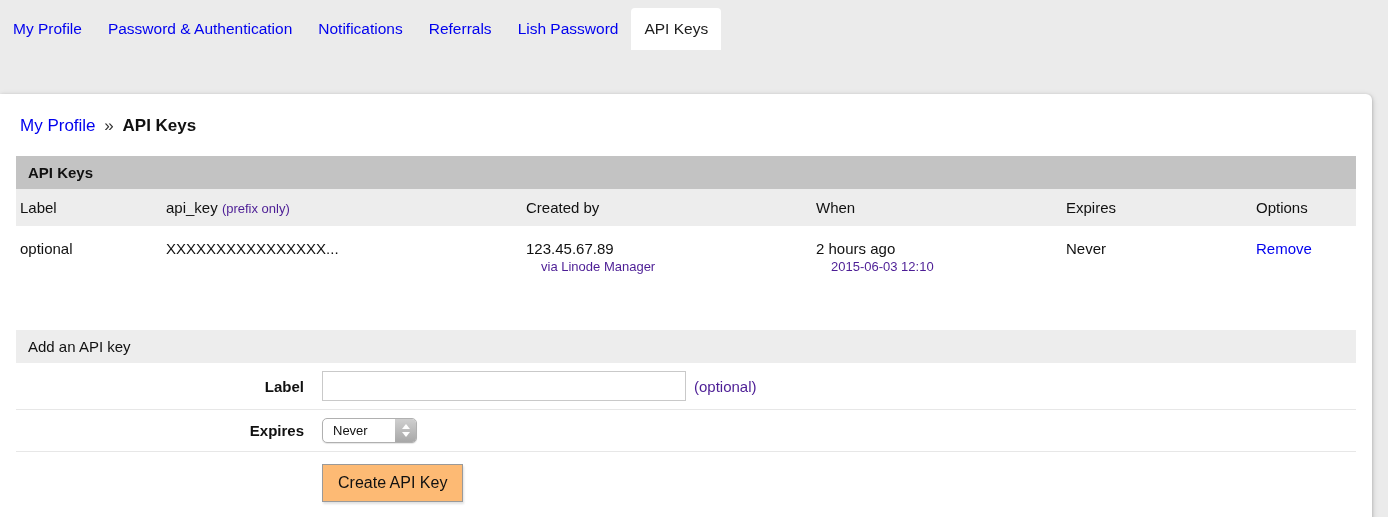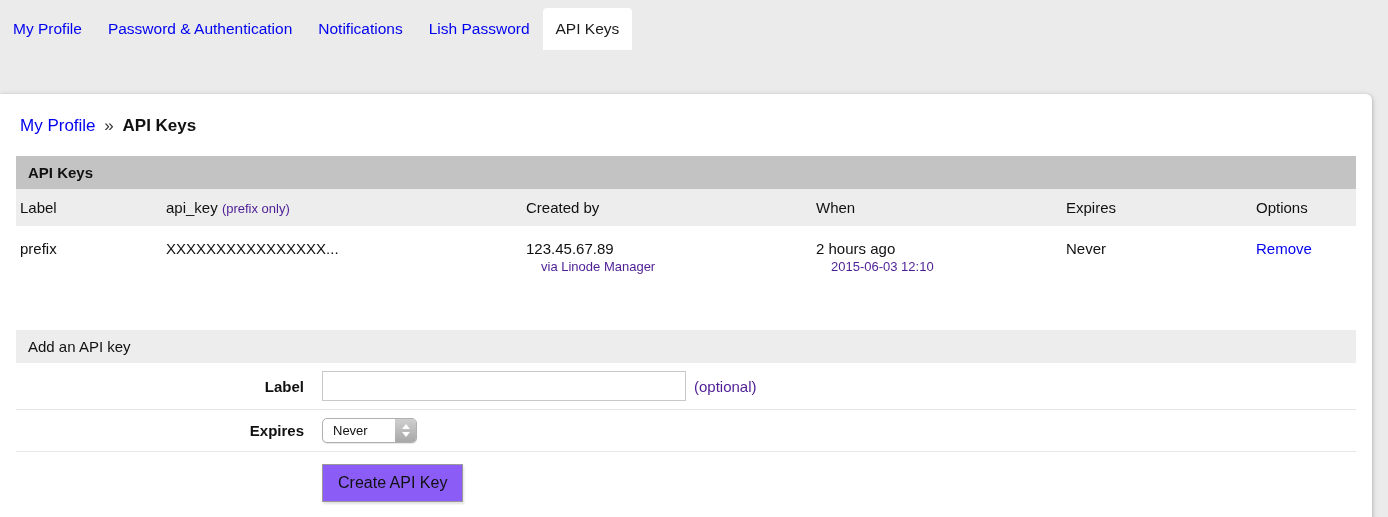--- a/index.html
+++ b/index.html
@@ -86,35 +86,36 @@
   .select-stepper {
     width: 21px;
     background: linear-gradient(#cfcfcf, #a8a8a8);
     display: flex; flex-direction: column; align-items: center; justify-content: center; gap: 3px;
   }
   .tri-up { width: 0; height: 0; border-left: 4px solid transparent; border-right: 4px solid transparent; border-bottom: 5px solid #fdfdfd; }
   .tri-down { width: 0; height: 0; border-left: 4px solid transparent; border-right: 4px solid transparent; border-top: 5px solid #fdfdfd; }
 
   .create-btn {
     font-size: 16px; color: #111;
-    background: #8b5cf6;
+    background: #fdba74;
     border: 1px solid #9a9a9a;
     padding: 9px 15px;
     box-shadow: 1px 2px 2px rgba(0,0,0,0.12);
     cursor: pointer;
     font-family: "Liberation Sans", "DejaVu Sans", sans-serif;
   }
 </style>
 </head>
 <body>
 
 <nav class="tabbar">
   <a class="tab">My Profile</a>
   <a class="tab">Password &amp; Authentication</a>
   <a class="tab">Notifications</a>
+  <a class="tab">Referrals</a>
   <a class="tab">Lish Password</a>
   <span class="tab active">API Keys</span>
 </nav>
 
 <main class="panel">
 
   <div class="breadcrumb">
     <a>My Profile</a>
     <span class="sep">»</span>
     <span class="current">API Keys</span>
@@ -139,21 +140,21 @@
             <span class="muted" style="font-size:13px">(prefix only)</span>
           </th>
           <th>Created by</th>
           <th>When</th>
           <th>Expires</th>
           <th>Options</th>
         </tr>
       </thead>
       <tbody>
         <tr>
-          <td>prefix</td>
+          <td>optional</td>
           <td>XXXXXXXXXXXXXXXX...</td>
           <td>
             <div>123.45.67.89</div>
             <div class="muted sub">via Linode Manager</div>
           </td>
           <td>
             <div>2 hours ago</div>
             <div class="muted sub">2015-06-03 12:10</div>
           </td>
           <td>Never</td>

